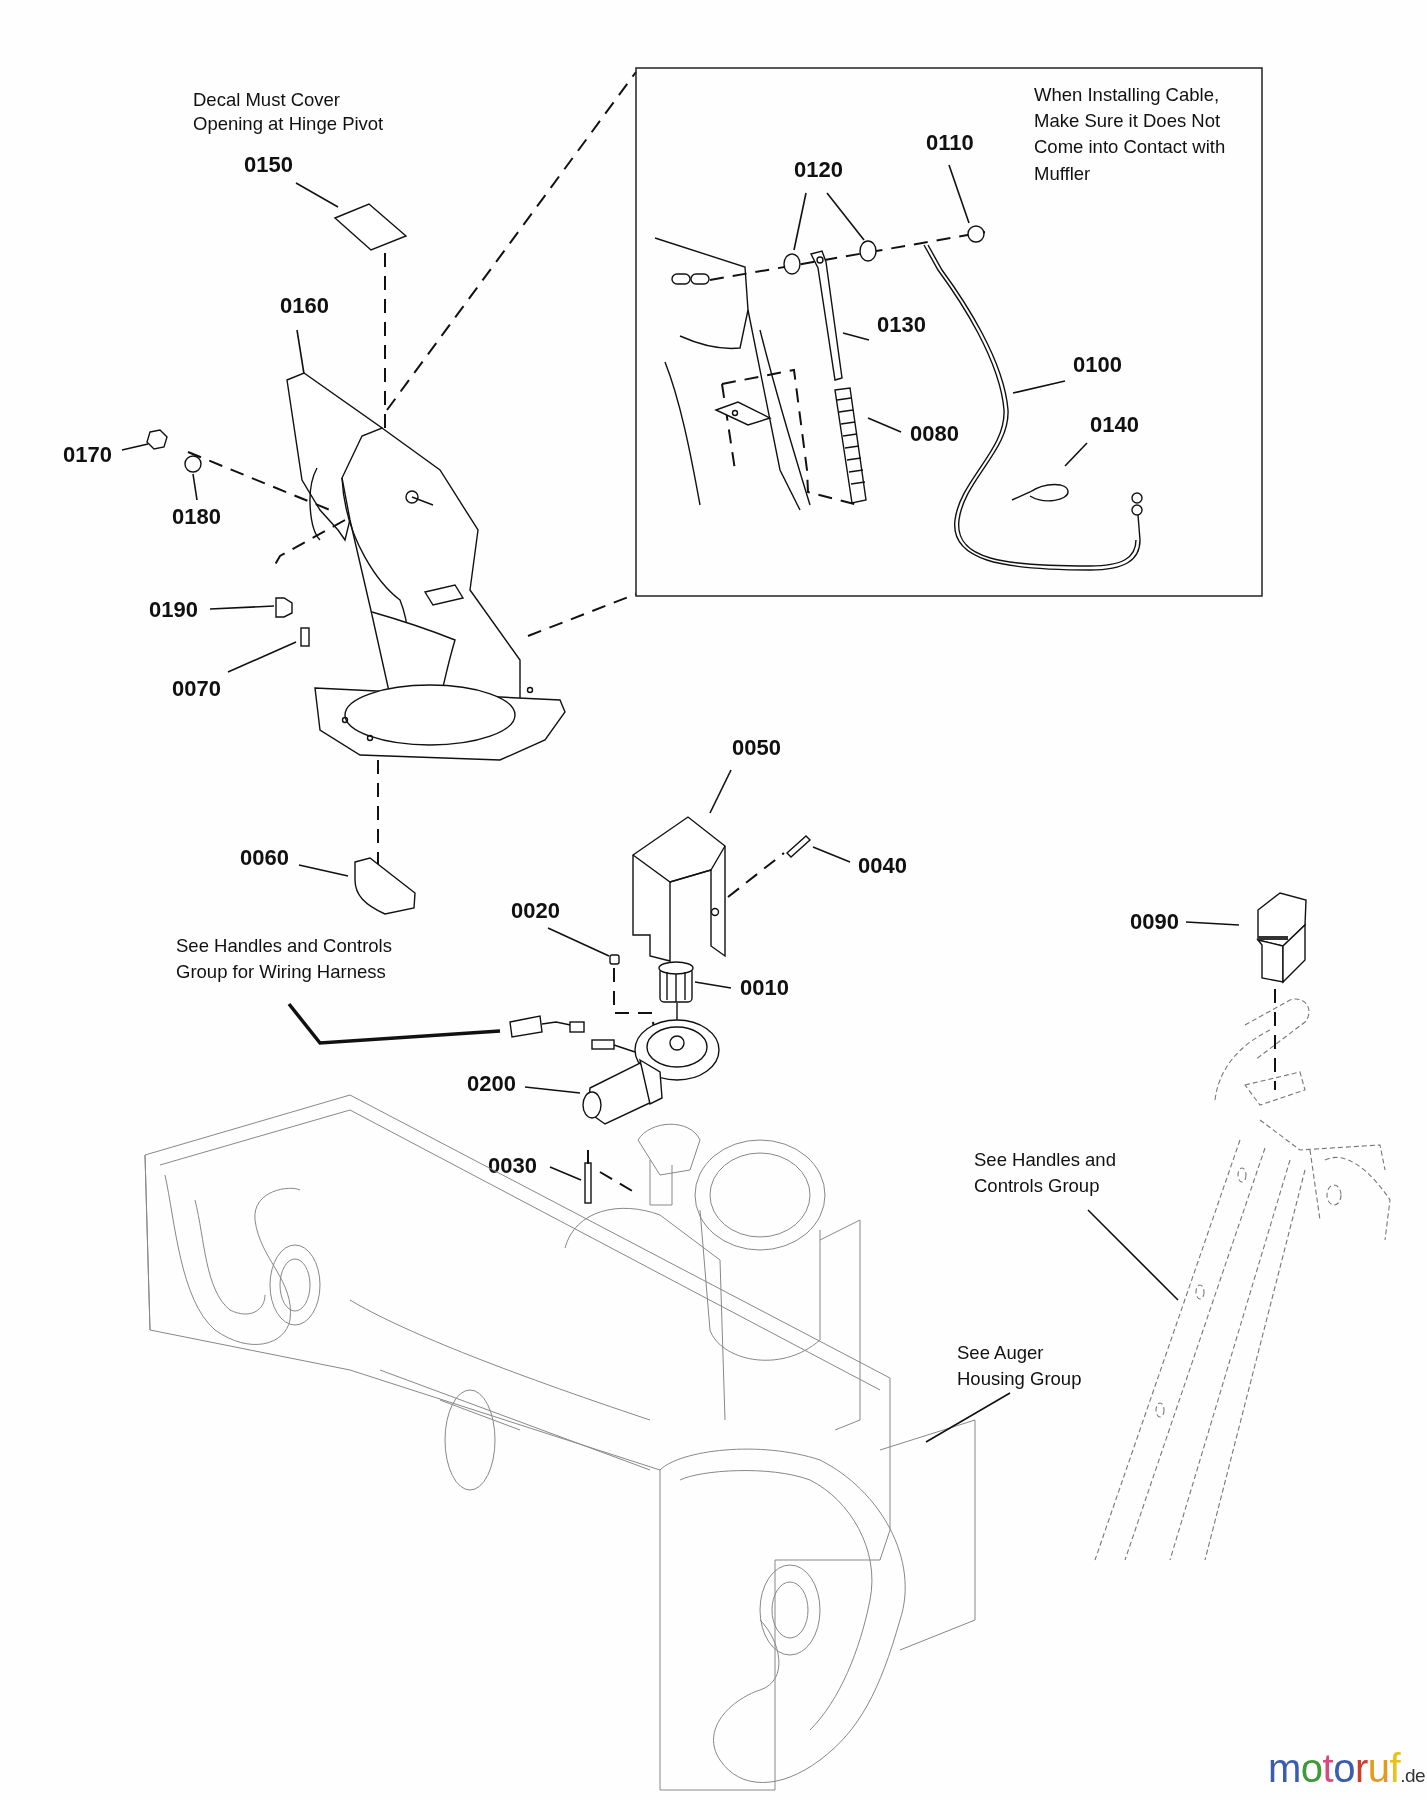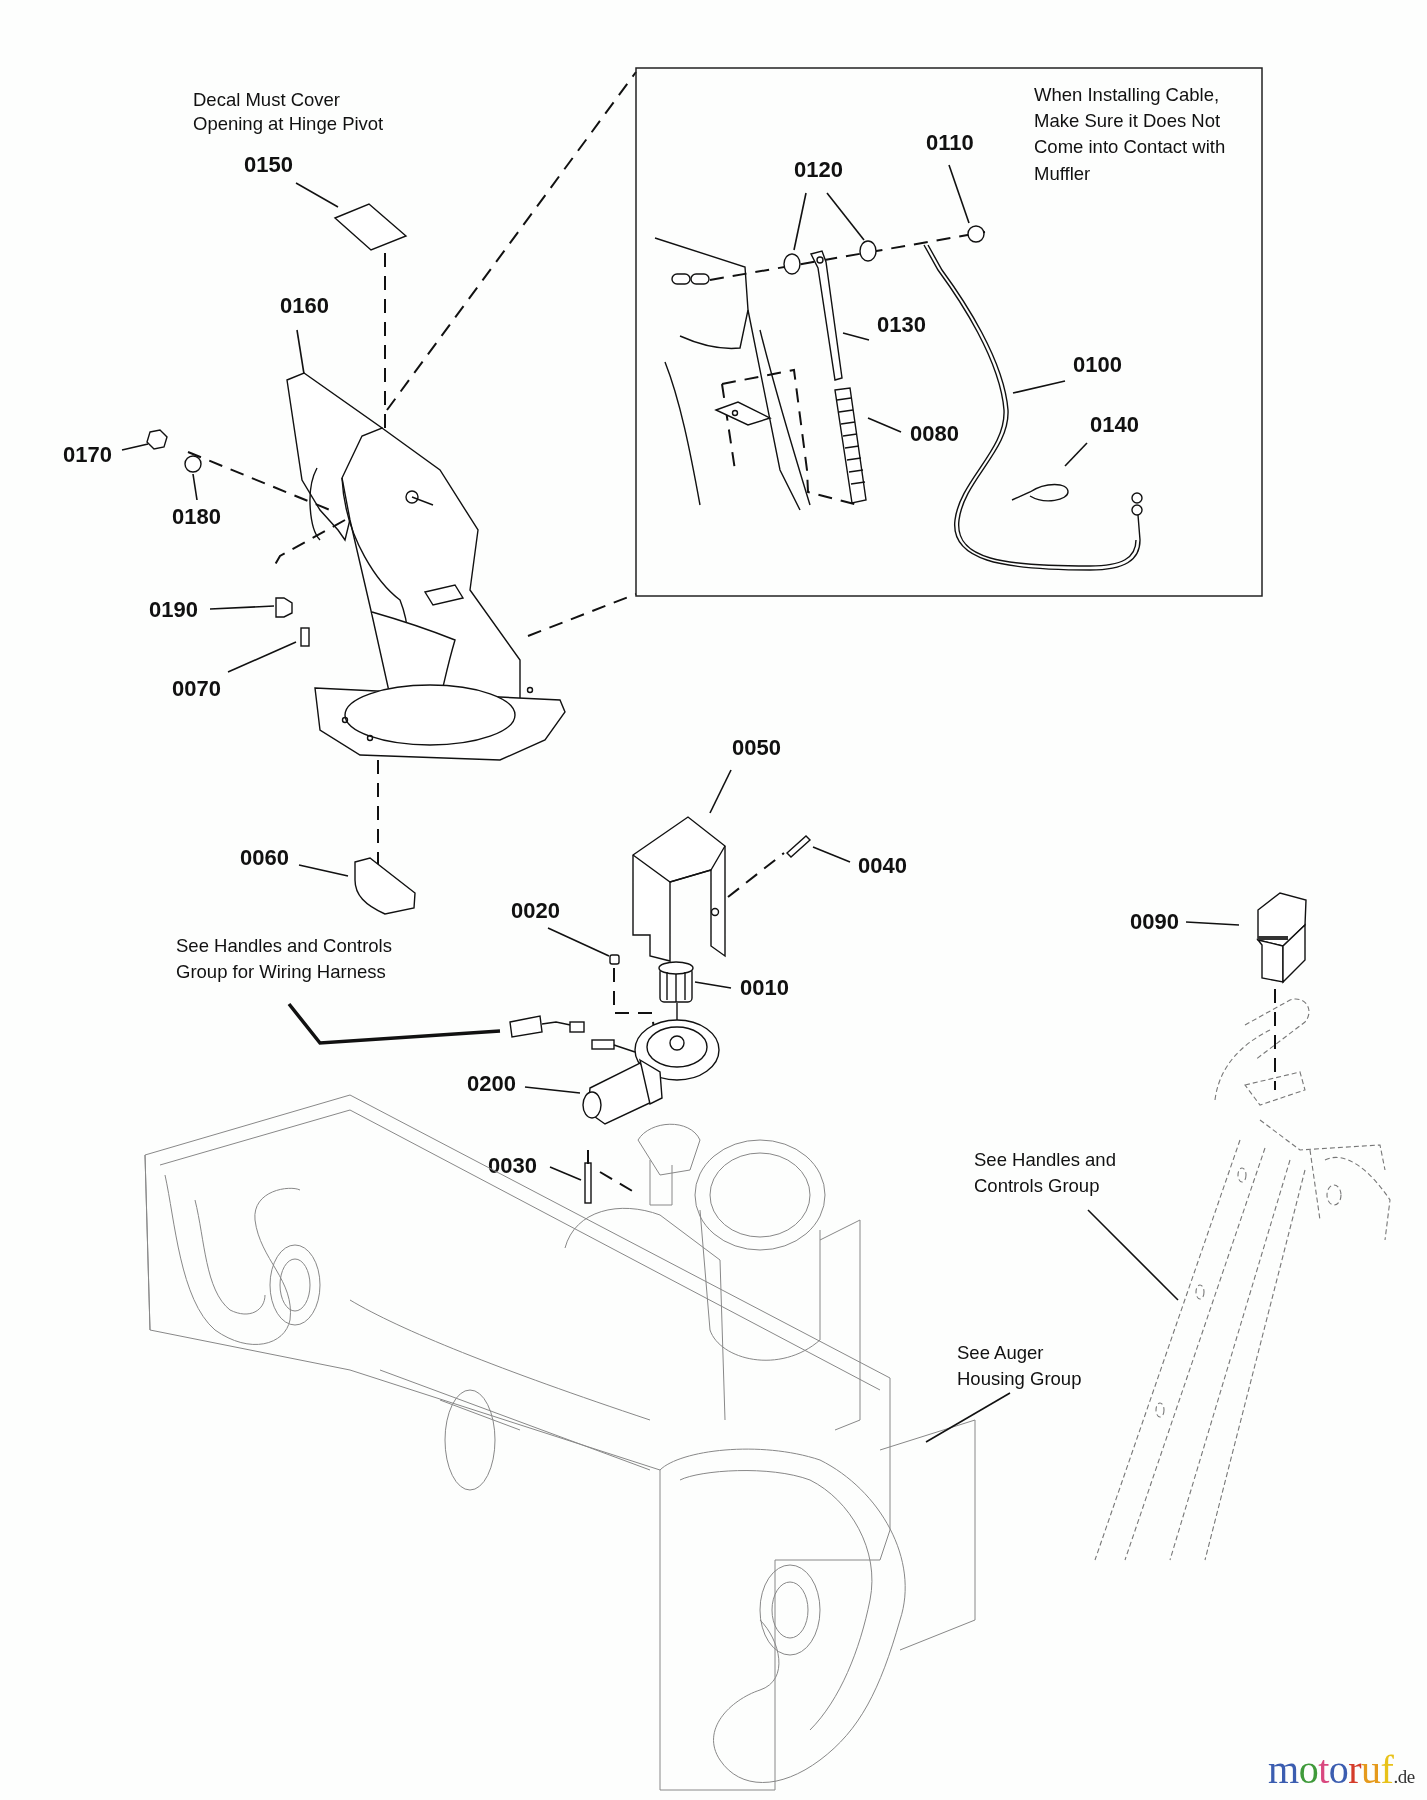--- a/index.html
+++ b/index.html
@@ -6,21 +6,21 @@
   body{width:1427px;height:1800px;position:relative;overflow:hidden;font-family:"Liberation Sans",sans-serif;}
   svg#diagram{position:absolute;left:0;top:0;width:1427px;height:1800px;}
   .part{fill:none;stroke:#111;stroke-width:1.4;}
   .partf{fill:#fff;stroke:#111;stroke-width:1.4;}
   .ghost{fill:none;stroke:#777;stroke-width:1.1;stroke-dasharray:5 3;}
   .ghostl{fill:none;stroke:#888;stroke-width:1;}
   .dash{fill:none;stroke:#111;stroke-width:2;stroke-dasharray:14 9;}
   .leader{fill:none;stroke:#111;stroke-width:1.6;}
   .num{font-family:"Liberation Sans",sans-serif;font-weight:bold;font-size:22px;fill:#111;}
   .note{font-family:"Liberation Sans",sans-serif;font-size:18.5px;fill:#111;}
-  .logo{position:absolute;left:1268px;top:1746px;font-family:Liberation Serif, serif;font-size:40px;letter-spacing:-0.5px;}
+  .logo{position:absolute;left:1268px;top:1746px;font-family:Liberation Sans, sans-serif;font-size:40px;letter-spacing:-0.5px;}
   .logo span{display:inline-block;}
   .logo .tld{font-size:19px;color:#333;}
 </style>
 </head>
 <body>
 
 <svg id="diagram" viewBox="0 0 1427 1800" xmlns="http://www.w3.org/2000/svg">
 
   <text class="note" x="193" y="106">Decal Must Cover</text>
   <text class="note" x="193" y="130">Opening at Hinge Pivot</text>

